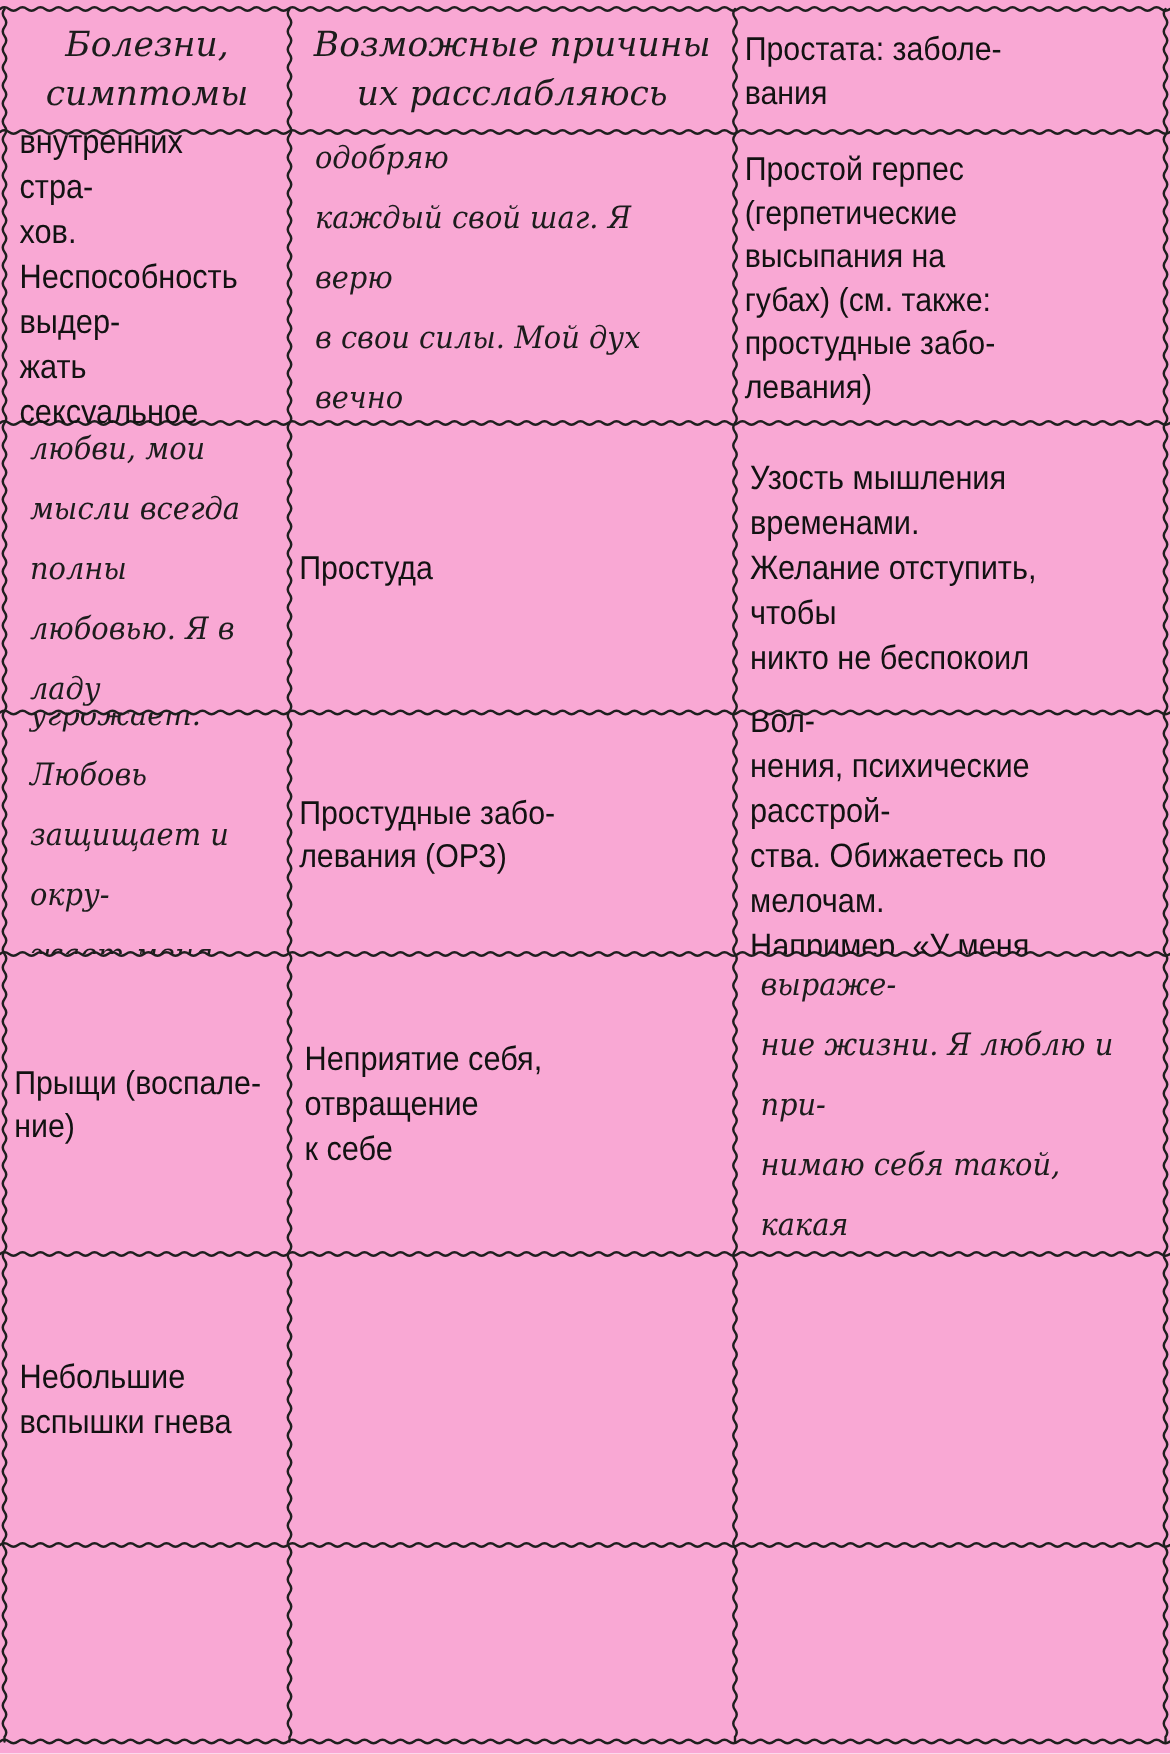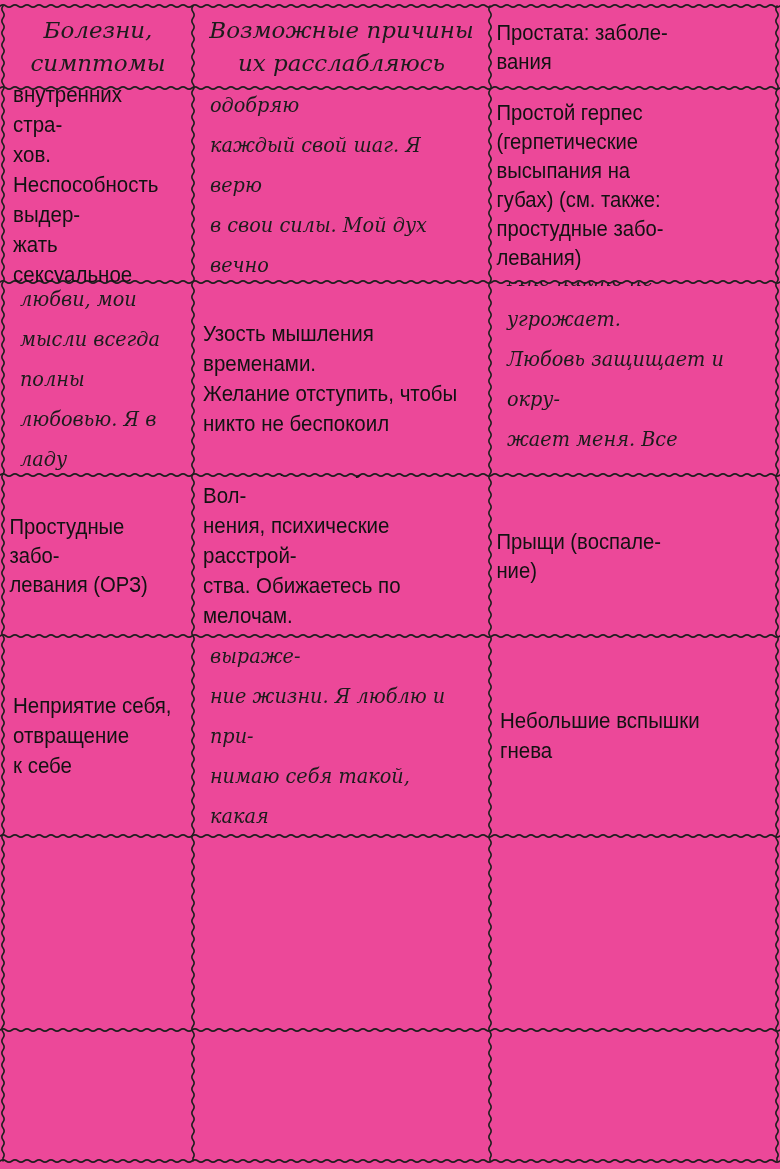--- a/index.html
+++ b/index.html
@@ -1,17 +1,17 @@
 <!DOCTYPE html>
 <html><head>
 <meta charset="utf-8">
 <style>
   html,body{margin:0;padding:0;background:#ffffff;}
   .page{
-    position:relative;width:780px;height:1169px;background:#ec4899;
+    position:relative;width:780px;height:1169px;background:#f9a8d4;
     font-family:"Liberation Sans",sans-serif;color:#121212;overflow:hidden;
   }
   .grid{
     position:absolute;left:3px;top:6px;
     display:grid;
     grid-template-columns:190px 297px 287px;
     grid-template-rows:82px 194px 193px 161px 200px 194px 131px;
   }
   .cell{display:flex;align-items:center;overflow:hidden;}
   .txt{white-space:pre-line;display:block;}
@@ -99,20 +99,23 @@
 простудные забо-
 левания)</span>
     </div>
     <div class="cell c3">
       <span class="txt">Я произношу только слова
 любви, мои мысли всегда
 полны любовью. Я в ладу
 и согласии с жизнью</span>
     </div>
 
+    <div class="cell c1">
+      <span class="txt">Простуда</span>
+    </div>
     <div class="cell c2">
       <span class="txt">Узость мышления временами.
 Желание отступить, чтобы
 никто не беспокоил</span>
     </div>
     <div class="cell c3">
       <span class="txt">Мне никто не угрожает.
 Любовь защищает и окру-
 жает меня. Все хорошо</span>
     </div>

